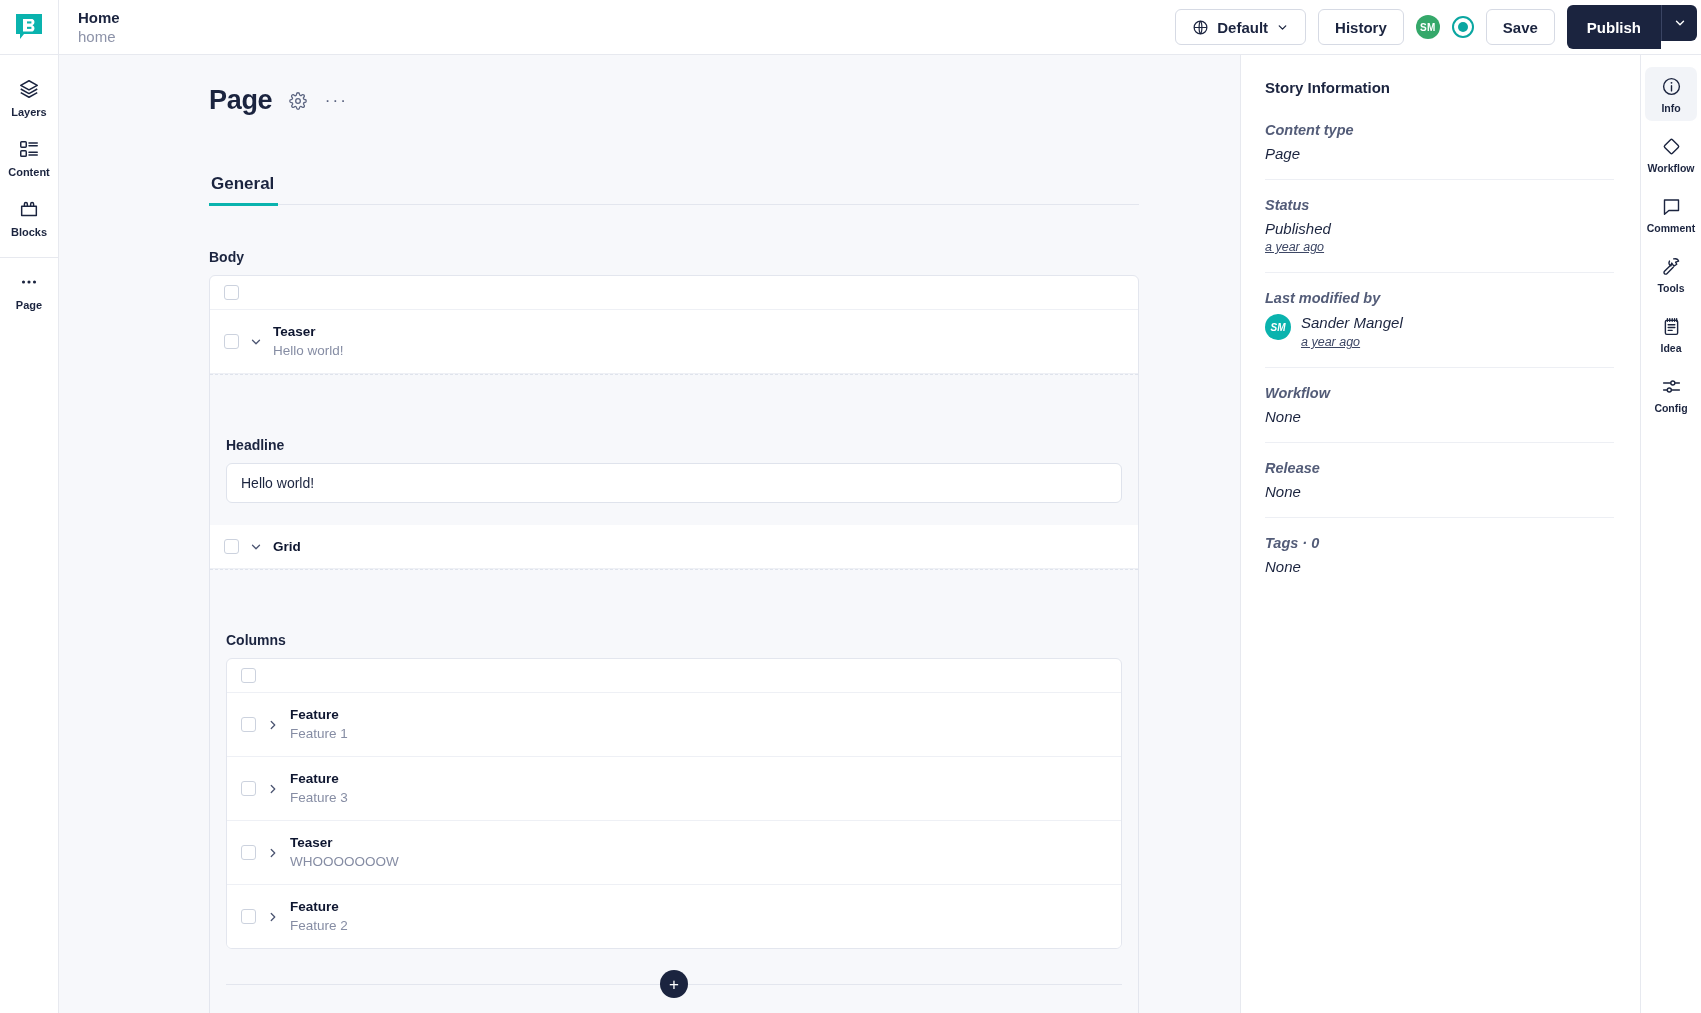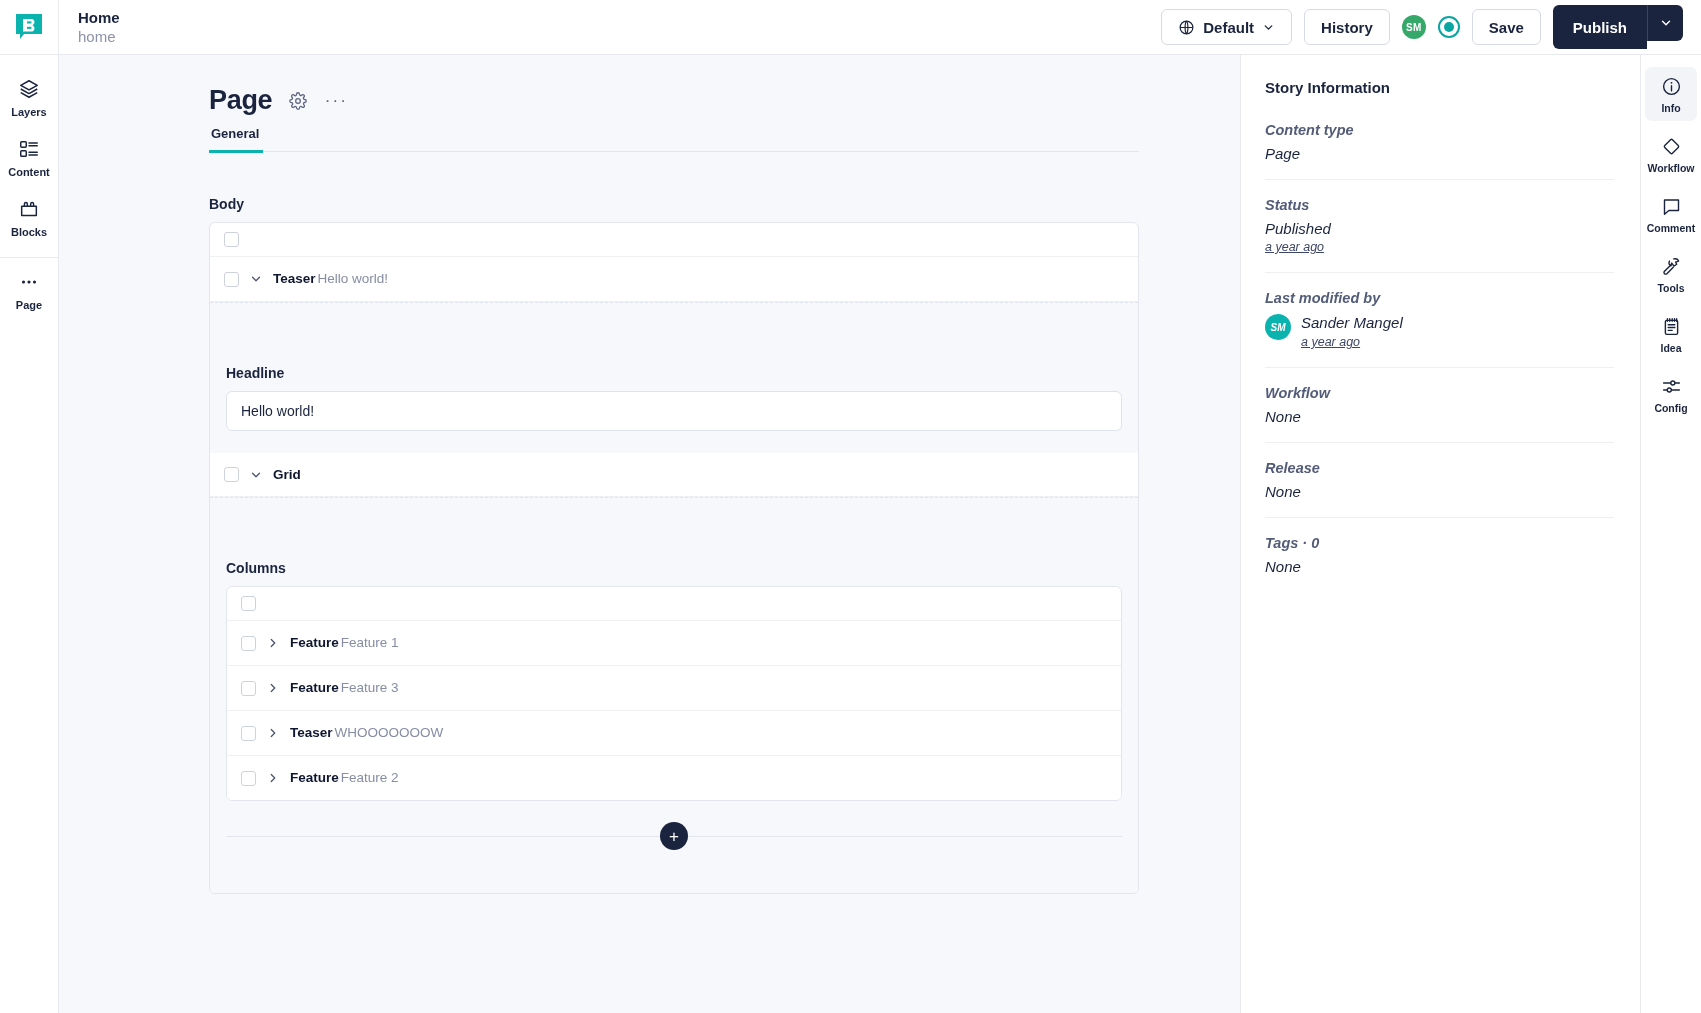--- a/index.html
+++ b/index.html
@@ -32,21 +32,21 @@
   .breadcrumb-cell {
     flex: 1 1 auto;
     display: flex; flex-direction: column; justify-content: center;
     padding-left: 19px;
   }
   .bc-title { font-size: 15px; font-weight: 700; color: #1b243f; line-height: 19px; }
   .bc-sub { font-size: 15px; color: #8c92a8; line-height: 20px; }
 
   .topbar-actions {
     display: flex; align-items: center; gap: 12px;
-    padding-right: 18px;
+    padding-right: 4px;
   }
   .btn {
     height: 36px; border-radius: 6px;
     border: 1px solid #d6dae4; background: #fff;
     color: #1b243f; font-size: 15px; font-weight: 700;
     display: inline-flex; align-items: center; gap: 8px;
     padding: 0 16px; cursor: pointer;
     font-family: "Liberation Sans", sans-serif;
     white-space: nowrap;
   }
@@ -108,23 +108,23 @@
   .canvas-inner { width: 930px; margin-left: 150px; }
 
   .page-head { display: flex; align-items: center; gap: 14px; margin-bottom: 10px; }
   .page-title { font-size: 27px; font-weight: 700; letter-spacing: -.3px; color:#1b243f; }
   .icon-btn { background: none; border: none; cursor: pointer; color: #5b6480;
               display:inline-flex; align-items:center; justify-content:center;
               width: 24px; height: 24px; padding:0; }
   .dots { letter-spacing: 2px; font-size: 17px; color:#5b6480; line-height: 10px; }
 
   .tabs { display: flex; border-bottom: 1px solid #e3e6ee; margin-bottom: 28px; }
-  .tab { font-size: 13px; font-weight: 700; color: #1b243f;
+  .tab { font-size: 17px; font-weight: 700; color: #1b243f;
          padding: 0 4px 9px 2px; cursor: pointer; border-bottom: 3px solid transparent;
-         margin-bottom: -2px; }
+         margin-bottom: -2px; margin-top: 48px; }
   .tab.active { border-bottom-color: #0ab3ae; }
 
   .field-label { font-size: 14px; font-weight: 700; color: #1b243f; margin-bottom: 10px; margin-top: 44px; }
   .blok-group {
     background: #fff; border: 1px solid #e3e6ee; border-radius: 6px;
     margin-bottom: 0; overflow: hidden;
   }
   .blok-toolbar {
     height: 34px; display: flex; align-items: center; padding: 0 0 0 14px;
     border-bottom: 1px solid #eef0f5;
@@ -136,21 +136,21 @@
   .blok-row {
     display: flex; align-items: center; gap: 9px;
     padding: 13px 14px; border-bottom: 1px solid #eef0f5;
     cursor: pointer; background: #fff;
   }
   .blok-row.lastrow { border-bottom: none; }
   .caret {
     width: 16px; height: 16px; display:inline-flex; align-items:center; justify-content:center;
     color: #4c5572; cursor: pointer; flex: 0 0 16px;
   }
-  .blok-texts { display: flex; flex-direction: row; gap: 2px; }
+  .blok-texts { display: flex; flex-direction: column; gap: 2px; }
   .blok-name { font-size: 13.5px; font-weight: 700; color: #0e1630; line-height: 17px; }
   .blok-desc { font-size: 13.5px; color: #868da4; line-height: 18px; }
 
   .nested-pane {
     background: #f7f8fb; border-top: 1px dashed #dfe3ec;
     padding: 18px 16px 22px 16px;
   }
   .text-input {
     width: 100%; height: 40px; border: 1px solid #dfe3ec; border-radius: 6px;
     background: #fff; padding: 0 14px; font-size: 14px; color: #1b243f;

